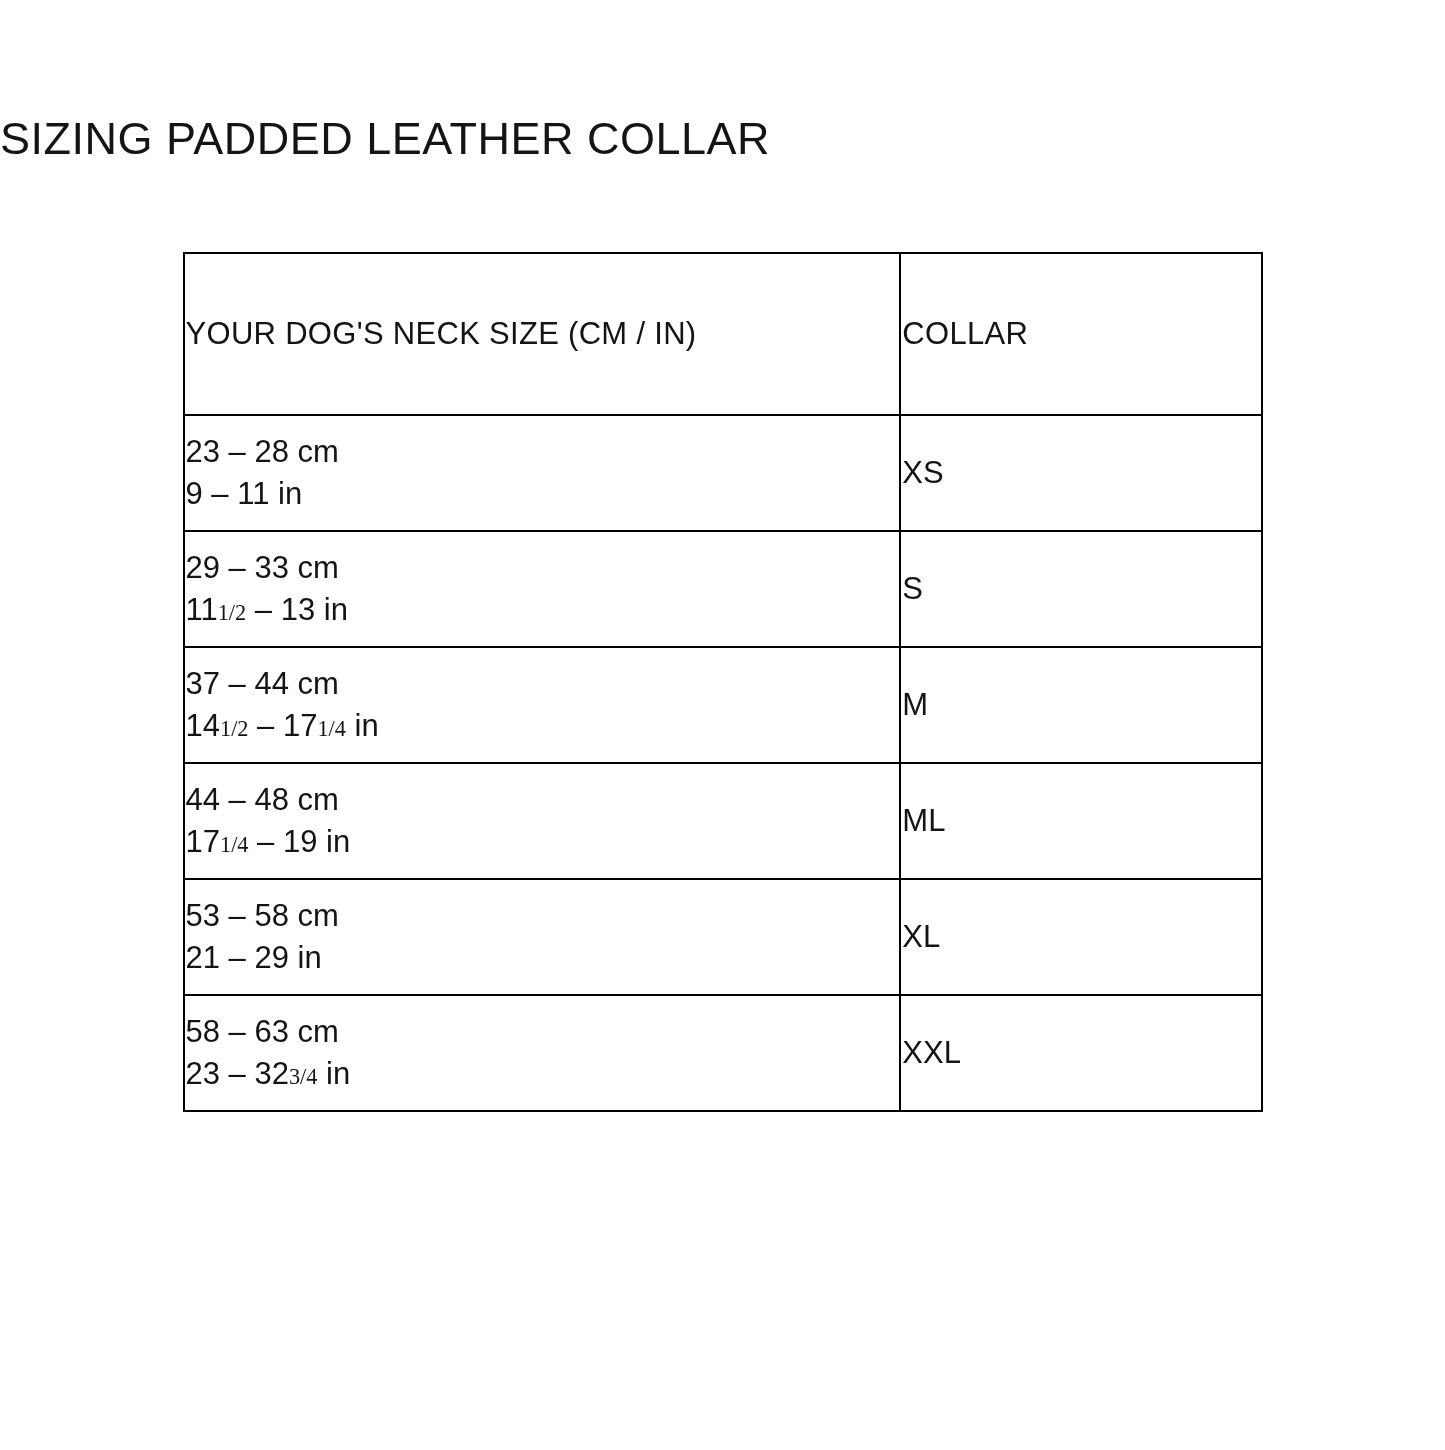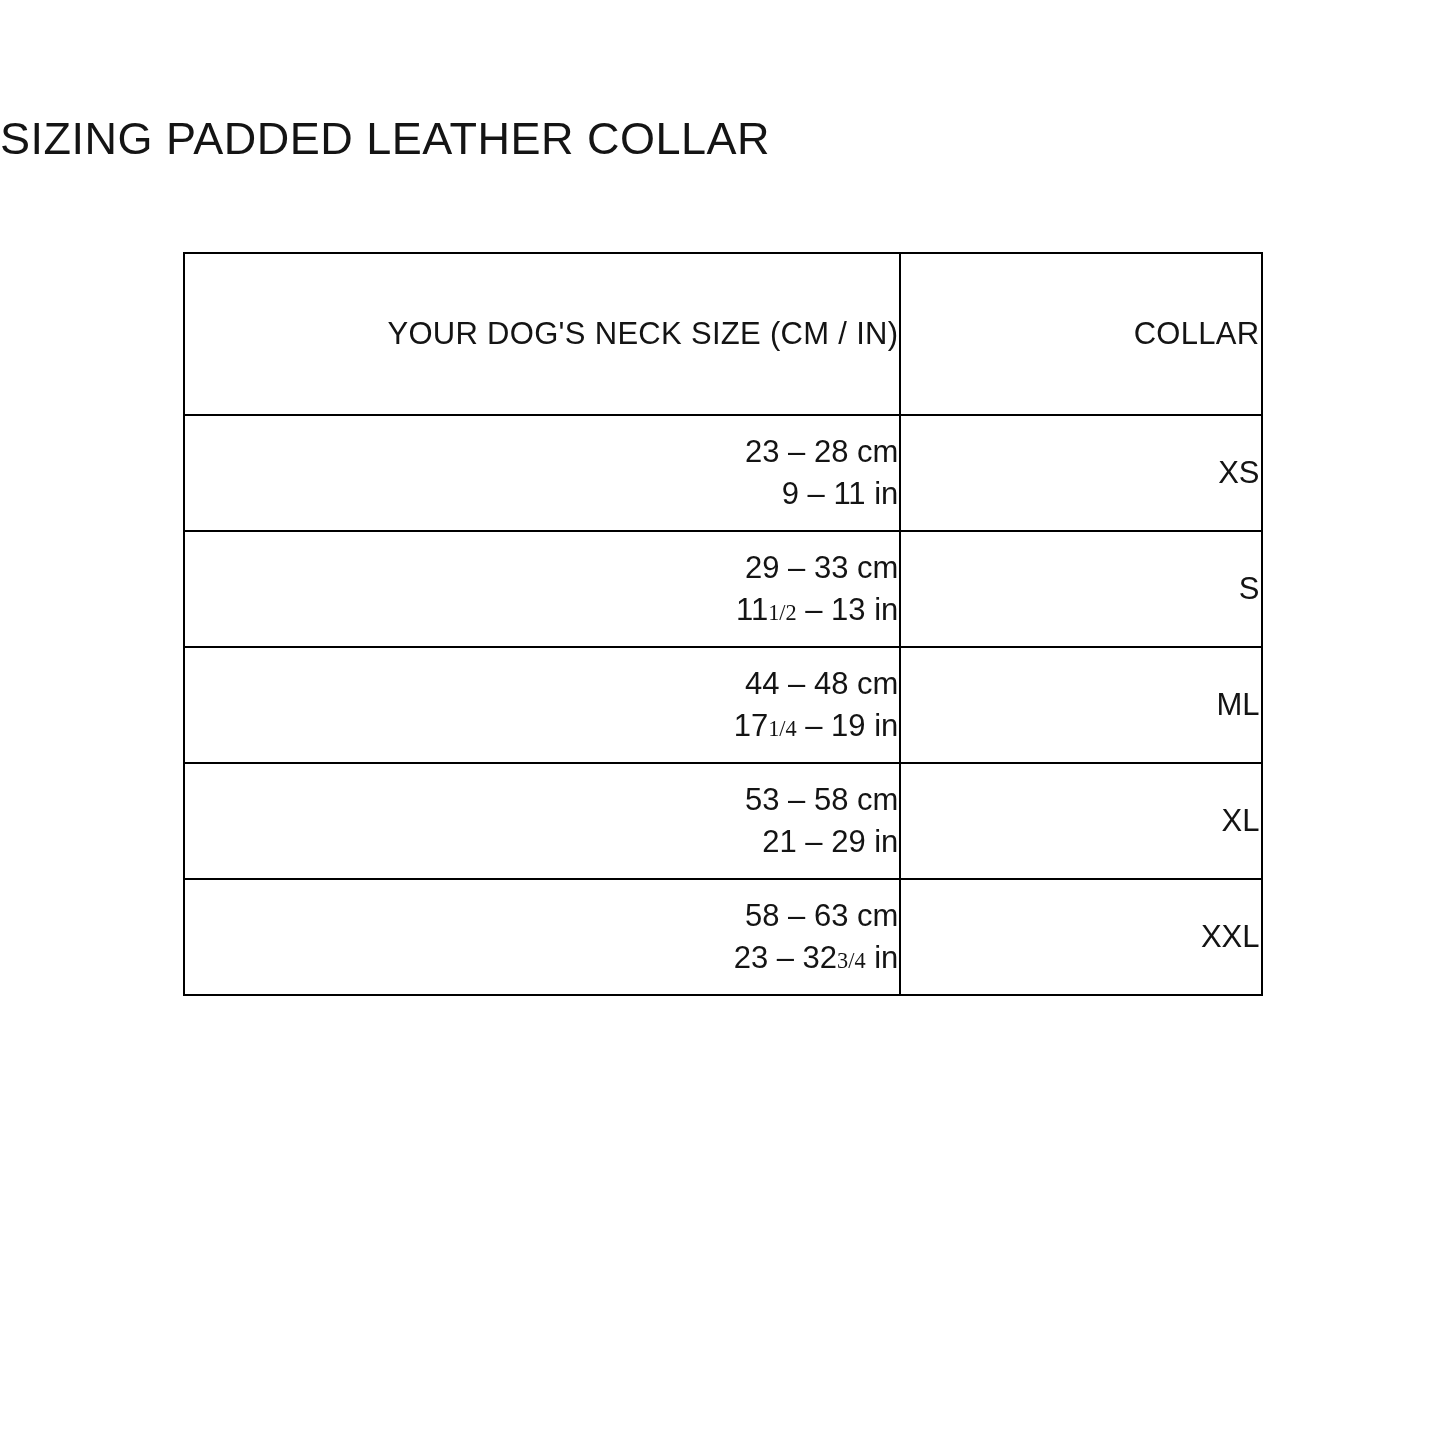--- a/index.html
+++ b/index.html
@@ -34,21 +34,21 @@
     padding-top: 58px;
   }
   table.size-table {
     border-collapse: collapse;
     width: 100%;
     table-layout: fixed;
   }
   table.size-table td,
   table.size-table th {
     border: 2.5px solid #000000;
-    text-align: right;
+    text-align: left;
     vertical-align: middle;
     font-weight: 400;
     color: #141414;
   }
   table.size-table th {
     font-size: 31px;
     height: 158px;
     letter-spacing: 0.3px;
   }
   table.size-table td {
@@ -100,20 +100,27 @@
 
         <tr>
           <td>
             <span>29 – 33 cm</span>
             <span class="line2"><span>11</span><span class="frac">1/2</span><span> – 13 in</span></span>
           </td>
           <td class="collar-cell">S</td>
         </tr>
 
 
+        <tr>
+          <td>
+            <span>37 – 44 cm</span>
+            <span class="line2"><span>14</span><span class="frac">1/2</span><span> – 17</span><span class="frac">1/4</span><span> in</span></span>
+          </td>
+          <td class="collar-cell">M</td>
+        </tr>
 
         <tr>
           <td>
             <span>44 – 48 cm</span>
             <span class="line2"><span>17</span><span class="frac">1/4</span><span> – 19 in</span></span>
           </td>
           <td class="collar-cell">ML</td>
         </tr>
 
 

